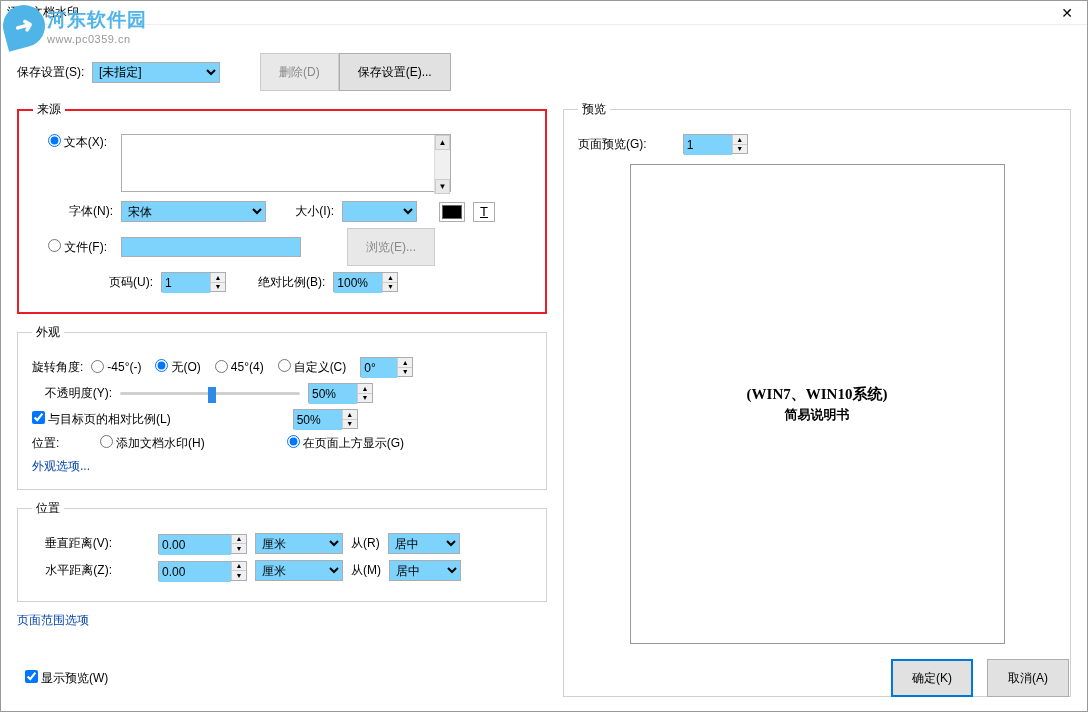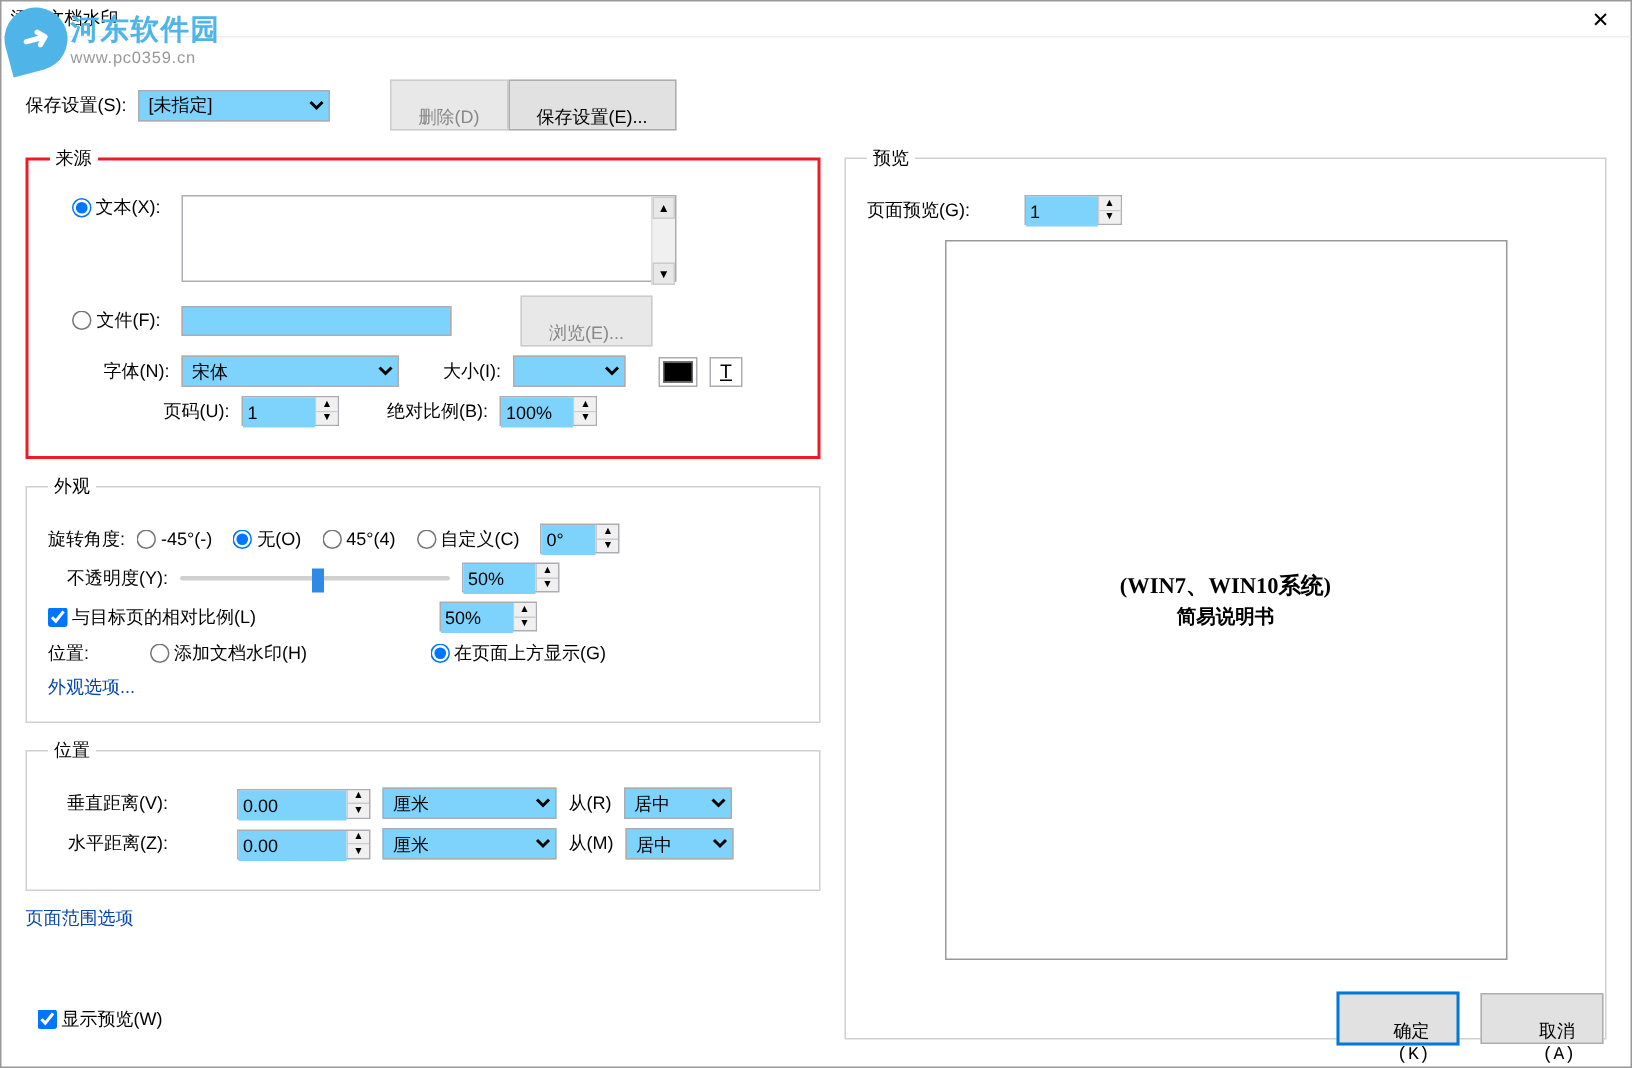--- a/index.html
+++ b/index.html
@@ -14,42 +14,42 @@
 .logo-text { display: flex; flex-direction: column; }
 .logo-cn { color: #4fb4e8; font-size: 19px; font-weight: bold; letter-spacing: 1px; }
 .logo-en { color: #999; font-size: 11px; letter-spacing: 0.5px; }
 
 .content { position: absolute; top: 24px; left: 0; right: 0; bottom: 0; padding: 10px 16px; }
 
 .toprow { display: flex; align-items: center; gap: 0; margin-top: 18px; margin-bottom: 10px; }
 .toprow label { min-width: 75px; }
 select, input[type=text], .spin { border: 1px solid #abadb3; background: #7dd3fc; height: 20px; font-size: 12px; padding: 0 2px; }
 select { height: 21px; }
-.btn { border: 1px solid #adadad; background: #e1e1e1; height: 22px; padding: 16px 18px; font-size: 12px; cursor: pointer; text-align: right; }
+.btn { border: 1px solid #adadad; background: #e1e1e1; height: 38px; padding: 1px 18px; font-size: 12px; cursor: pointer; }
 .btn.disabled { color: #888; background: #e8e8e8; border-color: #ccc; }
 
 .layout { display: flex; gap: 16px; }
 .left { flex: 0 0 530px; }
 .right { flex: 1; }
 
 fieldset { border: 1px solid #d0d0d0; margin: 0 0 10px; padding: 10px 14px 14px; position: relative; }
 legend { padding: 0 4px; font-size: 12px; }
 .redbox { border: 2px solid #ec1c24; }
 
 .row { display: flex; align-items: center; margin: 6px 0; gap: 8px; }
 .row .lbl { width: 80px; text-align: right; }
 .row .lbl-short { width: 60px; text-align: right; }
 
 textarea { width: 330px; height: 58px; border: 1px solid #abadb3; resize: none; font-family: inherit; font-size: 12px; }
 .textarea-wrap { position: relative; display: inline-block; }
 .textarea-wrap .scrollbar { position: absolute; right: 1px; top: 1px; bottom: 1px; width: 16px; background: #f0f0f0; border-left: 1px solid #ddd; }
 .scroll-btn { height: 15px; background: #e8e8e8; border: 1px solid #ccc; font-size: 8px; display: flex; align-items: center; justify-content: center; }
 
 input[type=radio], input[type=checkbox] { margin: 0 3px 0 0; vertical-align: middle; }
-.radio-label { display: inline-flex; align-items: center; margin-right: 6px; }
+.radio-label { display: inline-flex; align-items: flex-start; margin-right: 6px; }
 
 .colorbox { width: 26px; height: 20px; border: 1px solid #abadb3; padding: 2px; display: inline-block; }
 .color-inner { width: 100%; height: 100%; background: #000; border: 1px solid #666; }
 .underline-btn { width: 22px; height: 20px; border: 1px solid #abadb3; background: #fff; display: inline-flex; align-items: center; justify-content: center; font-size: 13px; text-decoration: underline; cursor: pointer; }
 
 .spin-wrap { display: inline-flex; border: 1px solid #abadb3; height: 20px; }
 .spin-wrap input { border: none; width: 48px; padding: 0 3px; font-size: 12px; }
 .spin-btns { display: flex; flex-direction: column; width: 15px; border-left: 1px solid #ccc; }
 .spin-btns span { flex: 1; font-size: 7px; display: flex; align-items: center; justify-content: center; background: #f0f0f0; cursor: pointer; }
 .spin-btns span:first-child { border-bottom: 1px solid #ccc; }
@@ -60,27 +60,27 @@
 .link { color: #0645ad; text-decoration: none; cursor: pointer; }
 
 .preview-box { border: 1px solid #999; width: 375px; height: 480px; margin: 10px auto 0; background: #fff; display: flex; align-items: center; justify-content: center; flex-direction: column; }
 .preview-title { font-size: 22px; font-weight: bold; margin-bottom: 6px; font-family: "SimHei", sans-serif; }
 .preview-sub { font-size: 15px; font-weight: bold; margin-bottom: 2px; font-family: "SimSun", serif; }
 .preview-desc { font-size: 13px; font-weight: bold; font-family: "SimHei", sans-serif; }
 
 .footer { position: absolute; bottom: 14px; left: 24px; right: 18px; display: flex; align-items: center; }
 .footer .spacer { flex: 1; }
 .btn.primary { background: #e1e1e1; border: 2px solid #0078d7; }
-.btn.wide { width: 82px; font-family: Liberation Mono, monospace; }
+.btn.wide { width: 82px; }
 
 .page-range-link { margin-bottom: 8px; display: inline-block; }
 
 .sel-wide { width: 128px; }
 .sel-med { width: 75px; }
-.sel-unit { width: 116px; }
+.sel-unit { width: 88px; }
 .sel-anchor { width: 72px; }
 </style>
 </head>
 <body>
 
 <div class="window">
   <div class="titlebar">
     <span class="titlebar-text">添加文档水印</span>
     <div class="close-x">✕</div>
   </div>
@@ -120,41 +120,41 @@
               <textarea style=""></textarea>
               <div class="scrollbar">
                 <div class="scroll-btn">▲</div>
                 <div style="flex:1"></div>
                 <div class="scroll-btn" style="position:absolute;bottom:0;left:0;right:0">▼</div>
               </div>
             </span>
           </div>
 
           <div class="row">
-            <span class="lbl">
-              <label class="radio-label">
-                  <input type="radio" style="">
-                  <span>文件(F):</span>
-                </label>
-            </span>
-            <input type="text" style="width: 180px;">
-            <span style="width:30px"></span>
-            <button class="btn disabled">浏览(E)...</button>
-          </div>
-
-          <div class="row">
             <span class="lbl">字体(N):</span>
             <select class="sel-wide" style="width:145px"><option>宋体</option></select>
             <span class="lbl-short">大小(I):</span>
             <select class="sel-med"><option></option></select>
             <span style="width:6px"></span>
             <span class="colorbox">
                 <div class="color-inner"></div>
               </span>
             <span class="underline-btn">T</span>
+          </div>
+
+          <div class="row">
+            <span class="lbl">
+              <label class="radio-label">
+                  <input type="radio" style="">
+                  <span>文件(F):</span>
+                </label>
+            </span>
+            <input type="text" style="width: 180px;">
+            <span style="width:30px"></span>
+            <button class="btn disabled">浏览(E)...</button>
           </div>
 
           <div class="row">
             <span style="width:120px;text-align:right">页码(U):</span>
             <span class="spin-wrap">
               <input type="text" value="1" style="">
               <span class="spin-btns">
                   <span>▲</span>
                   <span>▼</span>
                 </span>

